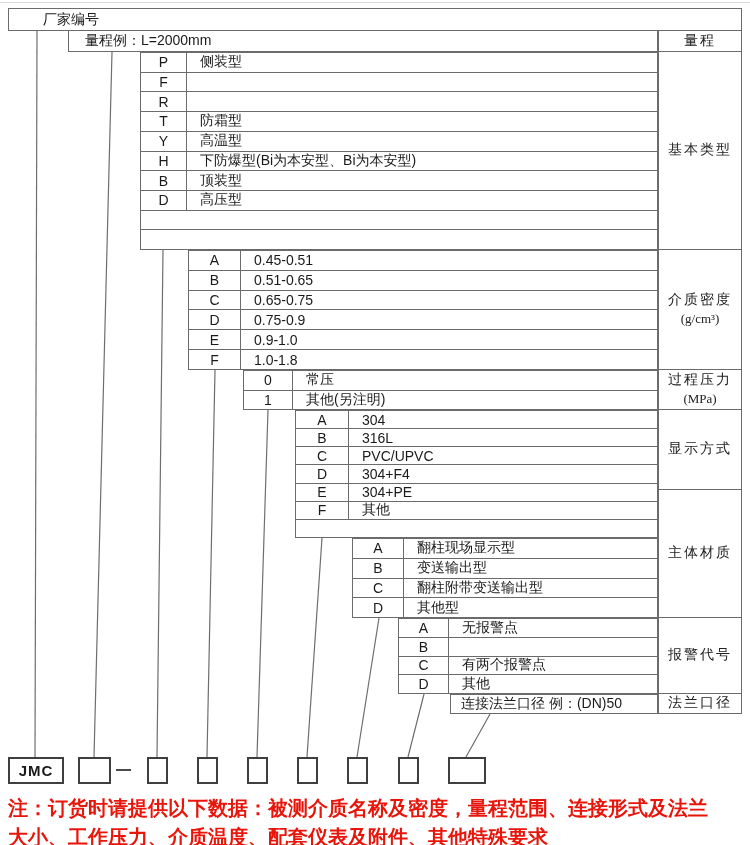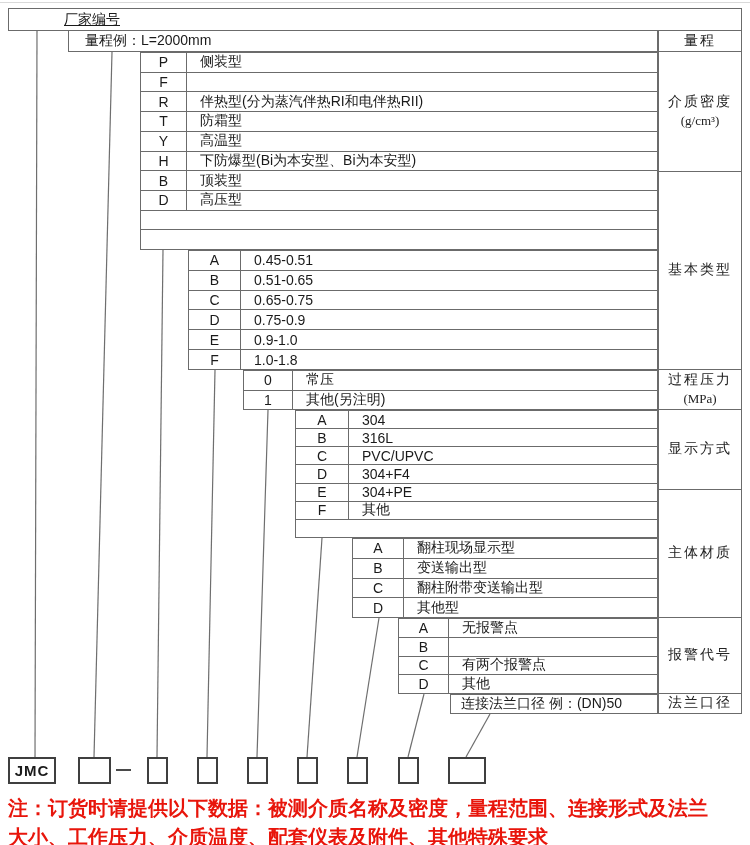--- a/index.html
+++ b/index.html
@@ -52,38 +52,37 @@
     <line x1="163" y1="250" x2="157" y2="757"></line>
     <line x1="215" y1="370" x2="207" y2="757"></line>
     <line x1="268" y1="410" x2="257" y2="757"></line>
     <line x1="322" y1="538" x2="307" y2="757"></line>
     <line x1="379" y1="618" x2="357" y2="757"></line>
     <line x1="424" y1="694" x2="408" y2="757"></line>
     <line x1="490" y1="714" x2="466" y2="757"></line>
   </g>
 </svg>
 
-<div class="hdr" style="left:8px;top:8px;width:734px;height:23px;padding-left:55px;text-decoration:underline;">
+<div class="hdr" style="left:8px;top:8px;width:734px;height:23px;padding-left:34px;">
   <span>厂家编号</span>
 </div>
 <div class="hdr" style="left:68px;top:30px;width:590px;height:22px;padding-left:16px;">
   <span>量程例：L=2000mm</span>
 </div>
 
 <div class="sec" style="left:140px;top:52px;width:518px;height:198px;">
   <div class="r">
       <div class="c" style="width:46px;">P</div>
       <div class="d">侧装型</div>
     </div>
   <div class="r">
       <div class="c" style="width:46px;">F</div>
     </div>
   <div class="r">
       <div class="c" style="width:46px;">R</div>
-      <div class="d">伴热型(分为蒸汽伴热RI和电伴热RII)</div>
     </div>
   <div class="r">
       <div class="c" style="width:46px;">T</div>
       <div class="d">防霜型</div>
     </div>
   <div class="r">
       <div class="c" style="width:46px;">Y</div>
       <div class="d">高温型</div>
     </div>
   <div class="r">
@@ -206,46 +205,46 @@
 </div>
 
 <div class="hdr" style="left:450px;top:694px;width:208px;height:20px;padding-left:10px;">
   <span>连接法兰口径 例：(DN)50</span>
 </div>
 
 <div class="labelcol">
   <div class="lc" style="height:21px;">
       <span>量程</span>
     </div>
+  <div class="lc" style="height:198px;">
+      <span>基本类型</span>
+    </div>
   <div class="lc" style="height:120px;">
       <span>介质密度</span>
       <span class="sub">(g/cm³)</span>
     </div>
-  <div class="lc" style="height:198px;">
-      <span>基本类型</span>
-    </div>
   <div class="lc" style="height:40px;">
       <span>过程压力</span>
       <span class="sub">(MPa)</span>
     </div>
   <div class="lc" style="height:80px;">
       <span>显示方式</span>
     </div>
   <div class="lc" style="height:128px;">
       <span>主体材质</span>
     </div>
   <div class="lc" style="height:76px;align-items:center;">
       <span>报警代号</span>
     </div>
   <div class="lc">
       <span>法兰口径</span>
     </div>
 </div>
 
-<div class="bx model" style="left:8px;width:48px;">
+<div class="bx model" style="left:8px;width:56px;">
   <span>JMC</span>
 </div>
 <div class="bx" style="left:78px;width:33px;"></div>
 <div class="dash"></div>
 <div class="bx" style="left:147px;width:21px;"></div>
 <div class="bx" style="left:197px;width:21px;"></div>
 <div class="bx" style="left:247px;width:21px;"></div>
 <div class="bx" style="left:297px;width:21px;"></div>
 <div class="bx" style="left:347px;width:21px;"></div>
 <div class="bx" style="left:398px;width:21px;"></div>

